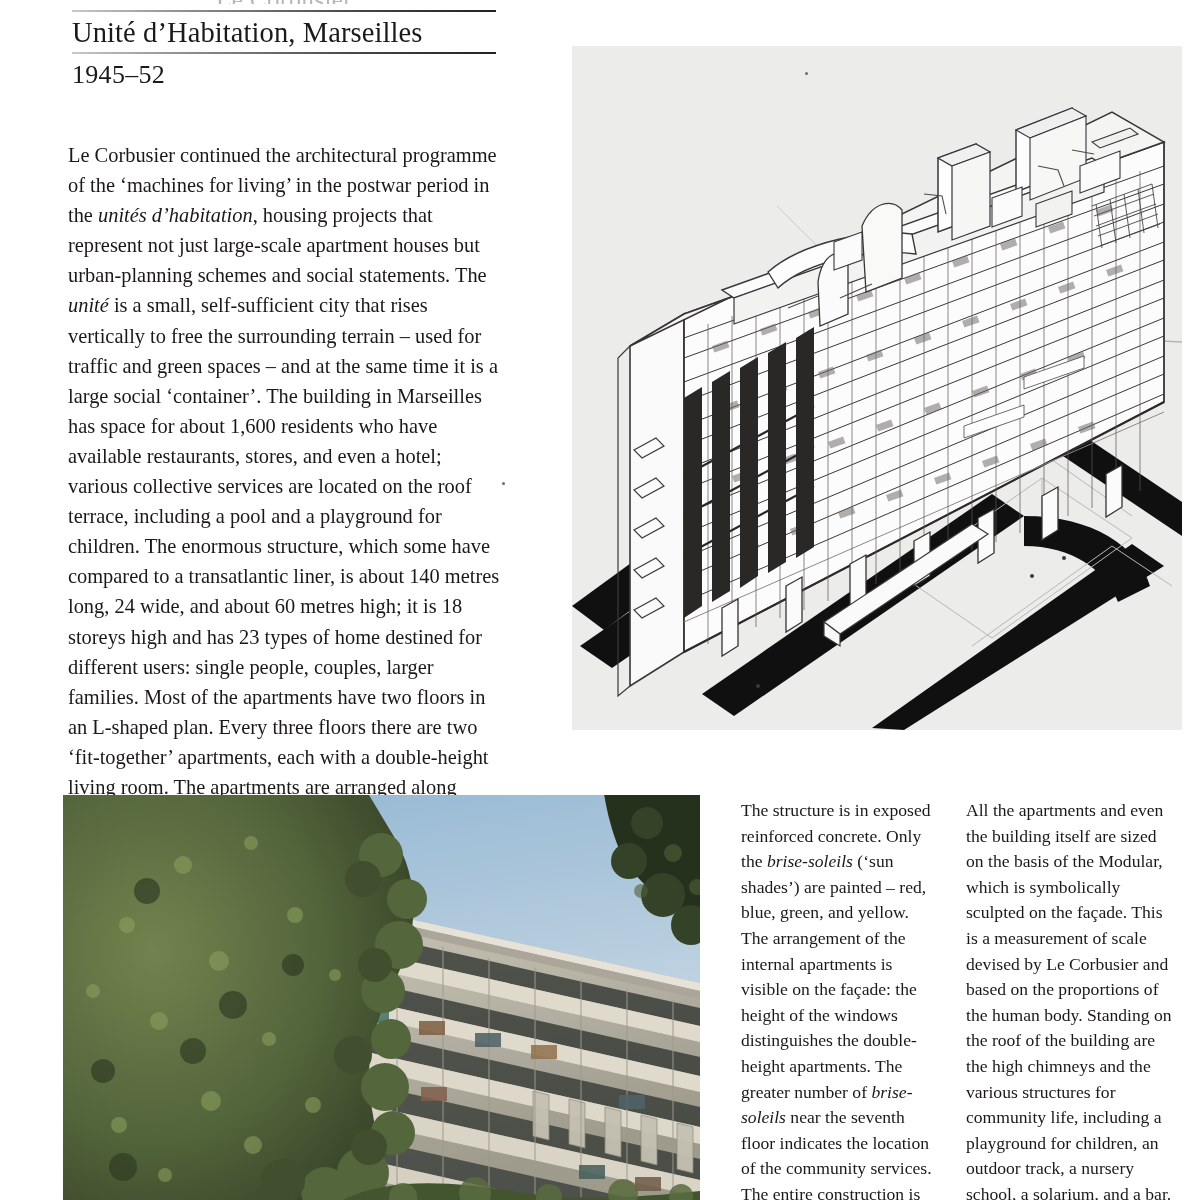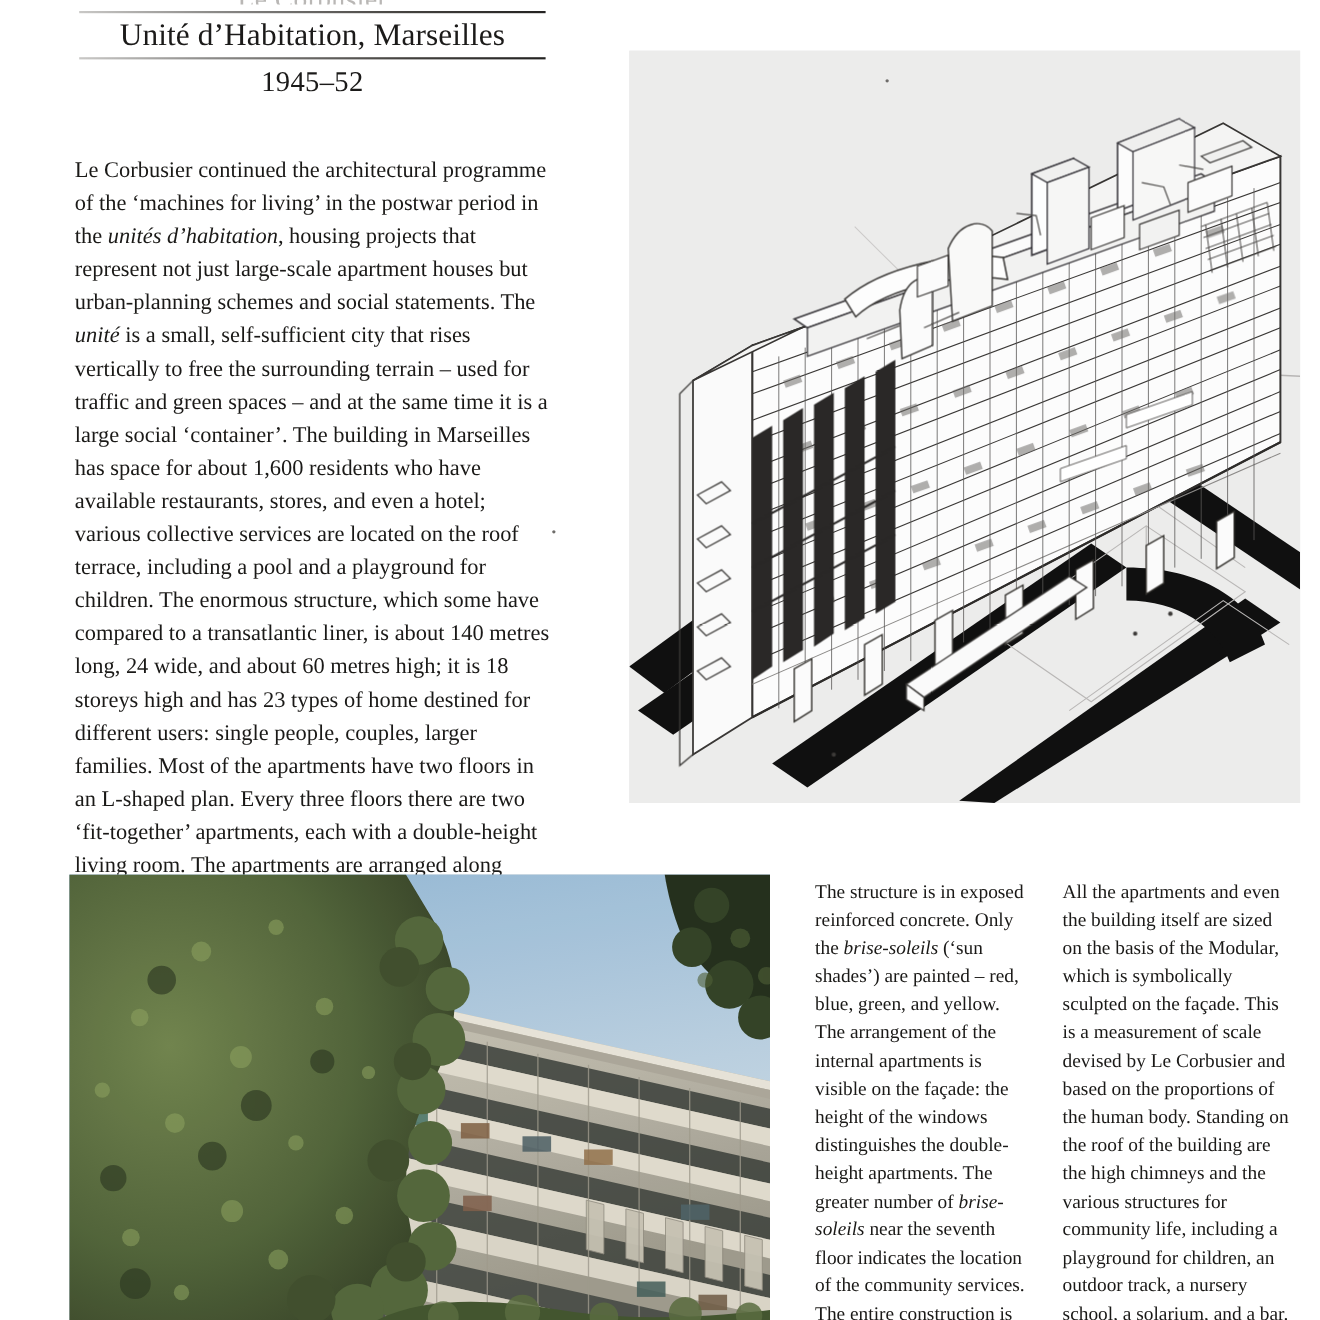--- a/index.html
+++ b/index.html
@@ -48,33 +48,31 @@
     background: linear-gradient(to right, #c9c8c6 0%, #8d8c8a 28%, #44423f 70%, #232221 100%);
   }
   .rule-top { top: 10px; }
   .rule-bottom { top: 52px; }
 
   .title {
     position: absolute;
     left: 72px;
     top: 14px;
     width: 424px;
-    text-align: center;
     font-size: 28.5px;
     line-height: 38px;
     color: #1b1a19;
     white-space: nowrap;
     letter-spacing: .1px;
   }
   .dates {
     position: absolute;
     left: 72px;
     top: 58px;
     width: 424px;
-    text-align: center;
     font-size: 26px;
     line-height: 34px;
     color: #1b1a19;
     letter-spacing: .3px;
   }
 
   
   .body-col {
     position: absolute;
     left: 68px;

